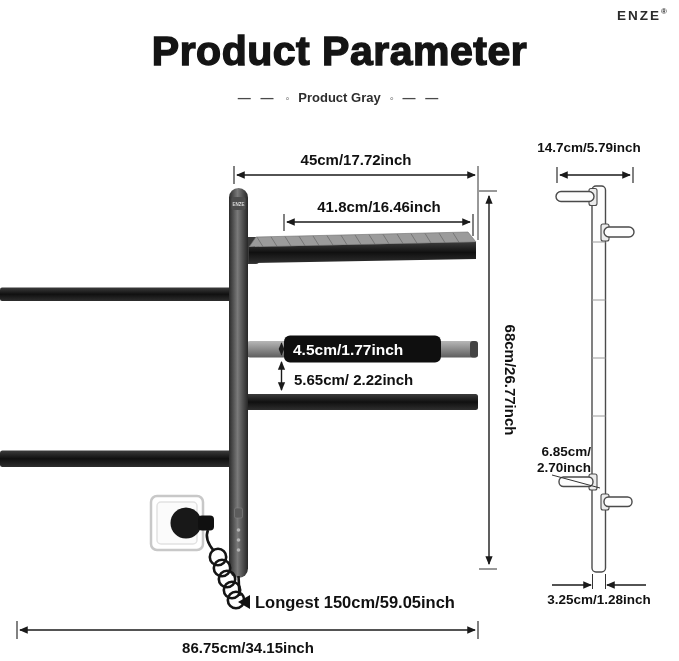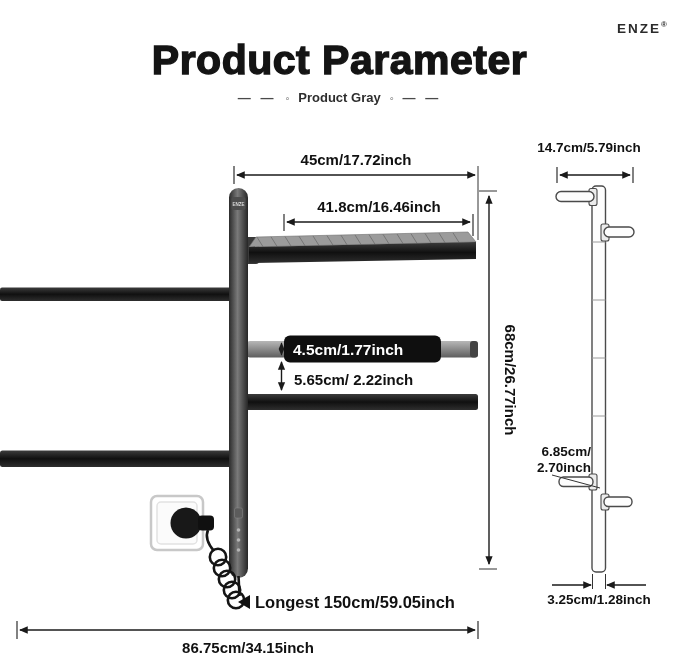--- a/index.html
+++ b/index.html
@@ -1,25 +1,25 @@
 <!DOCTYPE html>
 <html><head>
 <meta charset="utf-8">
 <style>
   * { margin:0; padding:0; box-sizing:border-box; }
   html,body { background:#fff; }
   body { width:679px; height:661px; font-family:"Liberation Sans", sans-serif; }
   .page { position:relative; width:679px; height:661px; background:#fff; overflow:hidden; }
 
-  .logo { position:absolute; top:20px; right:12px; font-weight:bold; font-size:13.5px;
+  .logo { position:absolute; top:7px; right:12px; font-weight:bold; font-size:13.5px;
           letter-spacing:2px; color:#2b2b2b; }
   .logo sup { font-size:8px; letter-spacing:0; vertical-align:super; }
 
   .title { position:absolute; top:28px; left:0; width:100%; text-align:center;
-           font-size:41px; font-weight:bold; color:#141414; letter-spacing:0.5px;margin-top:9px;
+           font-size:41px; font-weight:bold; color:#141414; letter-spacing:0.5px;
            -webkit-text-stroke:1.4px #141414; }
 
   .subtitle { position:absolute; top:90px; left:0; width:100%; display:flex;
               justify-content:center; align-items:center; gap:9px;
               font-size:13px; font-weight:bold; color:#2e2e2e; }
   .subtitle .decor { letter-spacing:3px; color:#4a4a4a; }
   .subtitle .dot { font-size:11px; color:#4a4a4a; }
 
   svg.diagram { position:absolute; left:0; top:0; }
 

